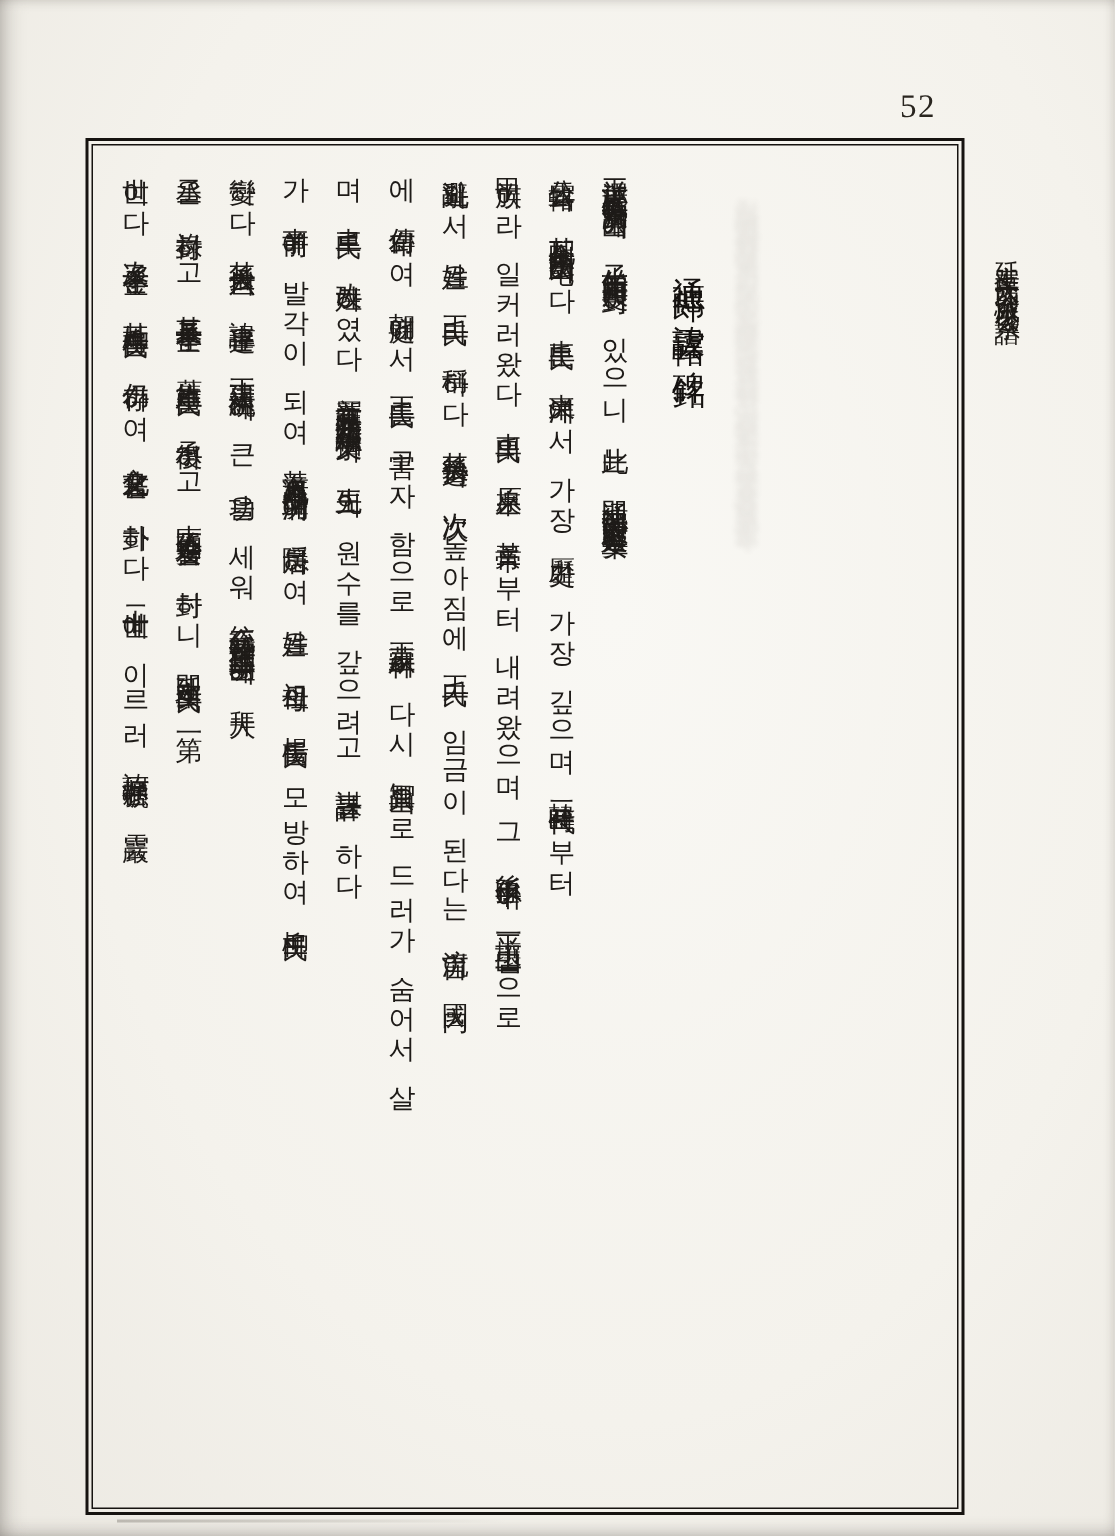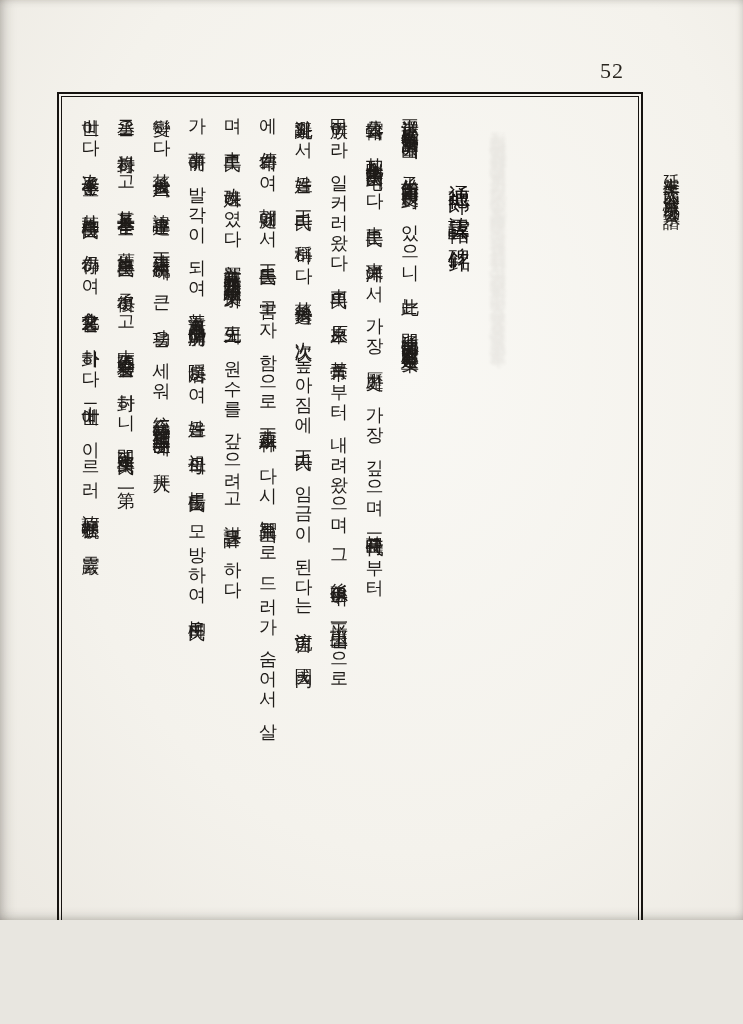--- a/index.html
+++ b/index.html
@@ -3,21 +3,21 @@
 <meta charset="utf-8">
 <style>
   html, body { margin: 0; padding: 0; }
   body {
     width: 743px; height: 1024px;
     font-family: "Liberation Serif", "DejaVu Serif", serif;
     background: #e8e6e0;
   }
   .page {
     position: relative;
-    width: 743px; height: 920px;
+    width: 743px; height: 1024px;
     overflow: hidden;
     background: radial-gradient(ellipse at 55% 40%, #f9f8f4 0%, #f4f2ec 62%, #ece9e2 100%);
     box-shadow:
       inset 10px 0 14px -8px rgba(60,55,50,.35),
       inset -5px 0 8px -5px rgba(60,55,50,.18),
       inset 0 -8px 12px -7px rgba(60,55,50,.28),
       inset 0 6px 8px -6px rgba(60,55,50,.15);
     color: #1e1b18;
   }
 

